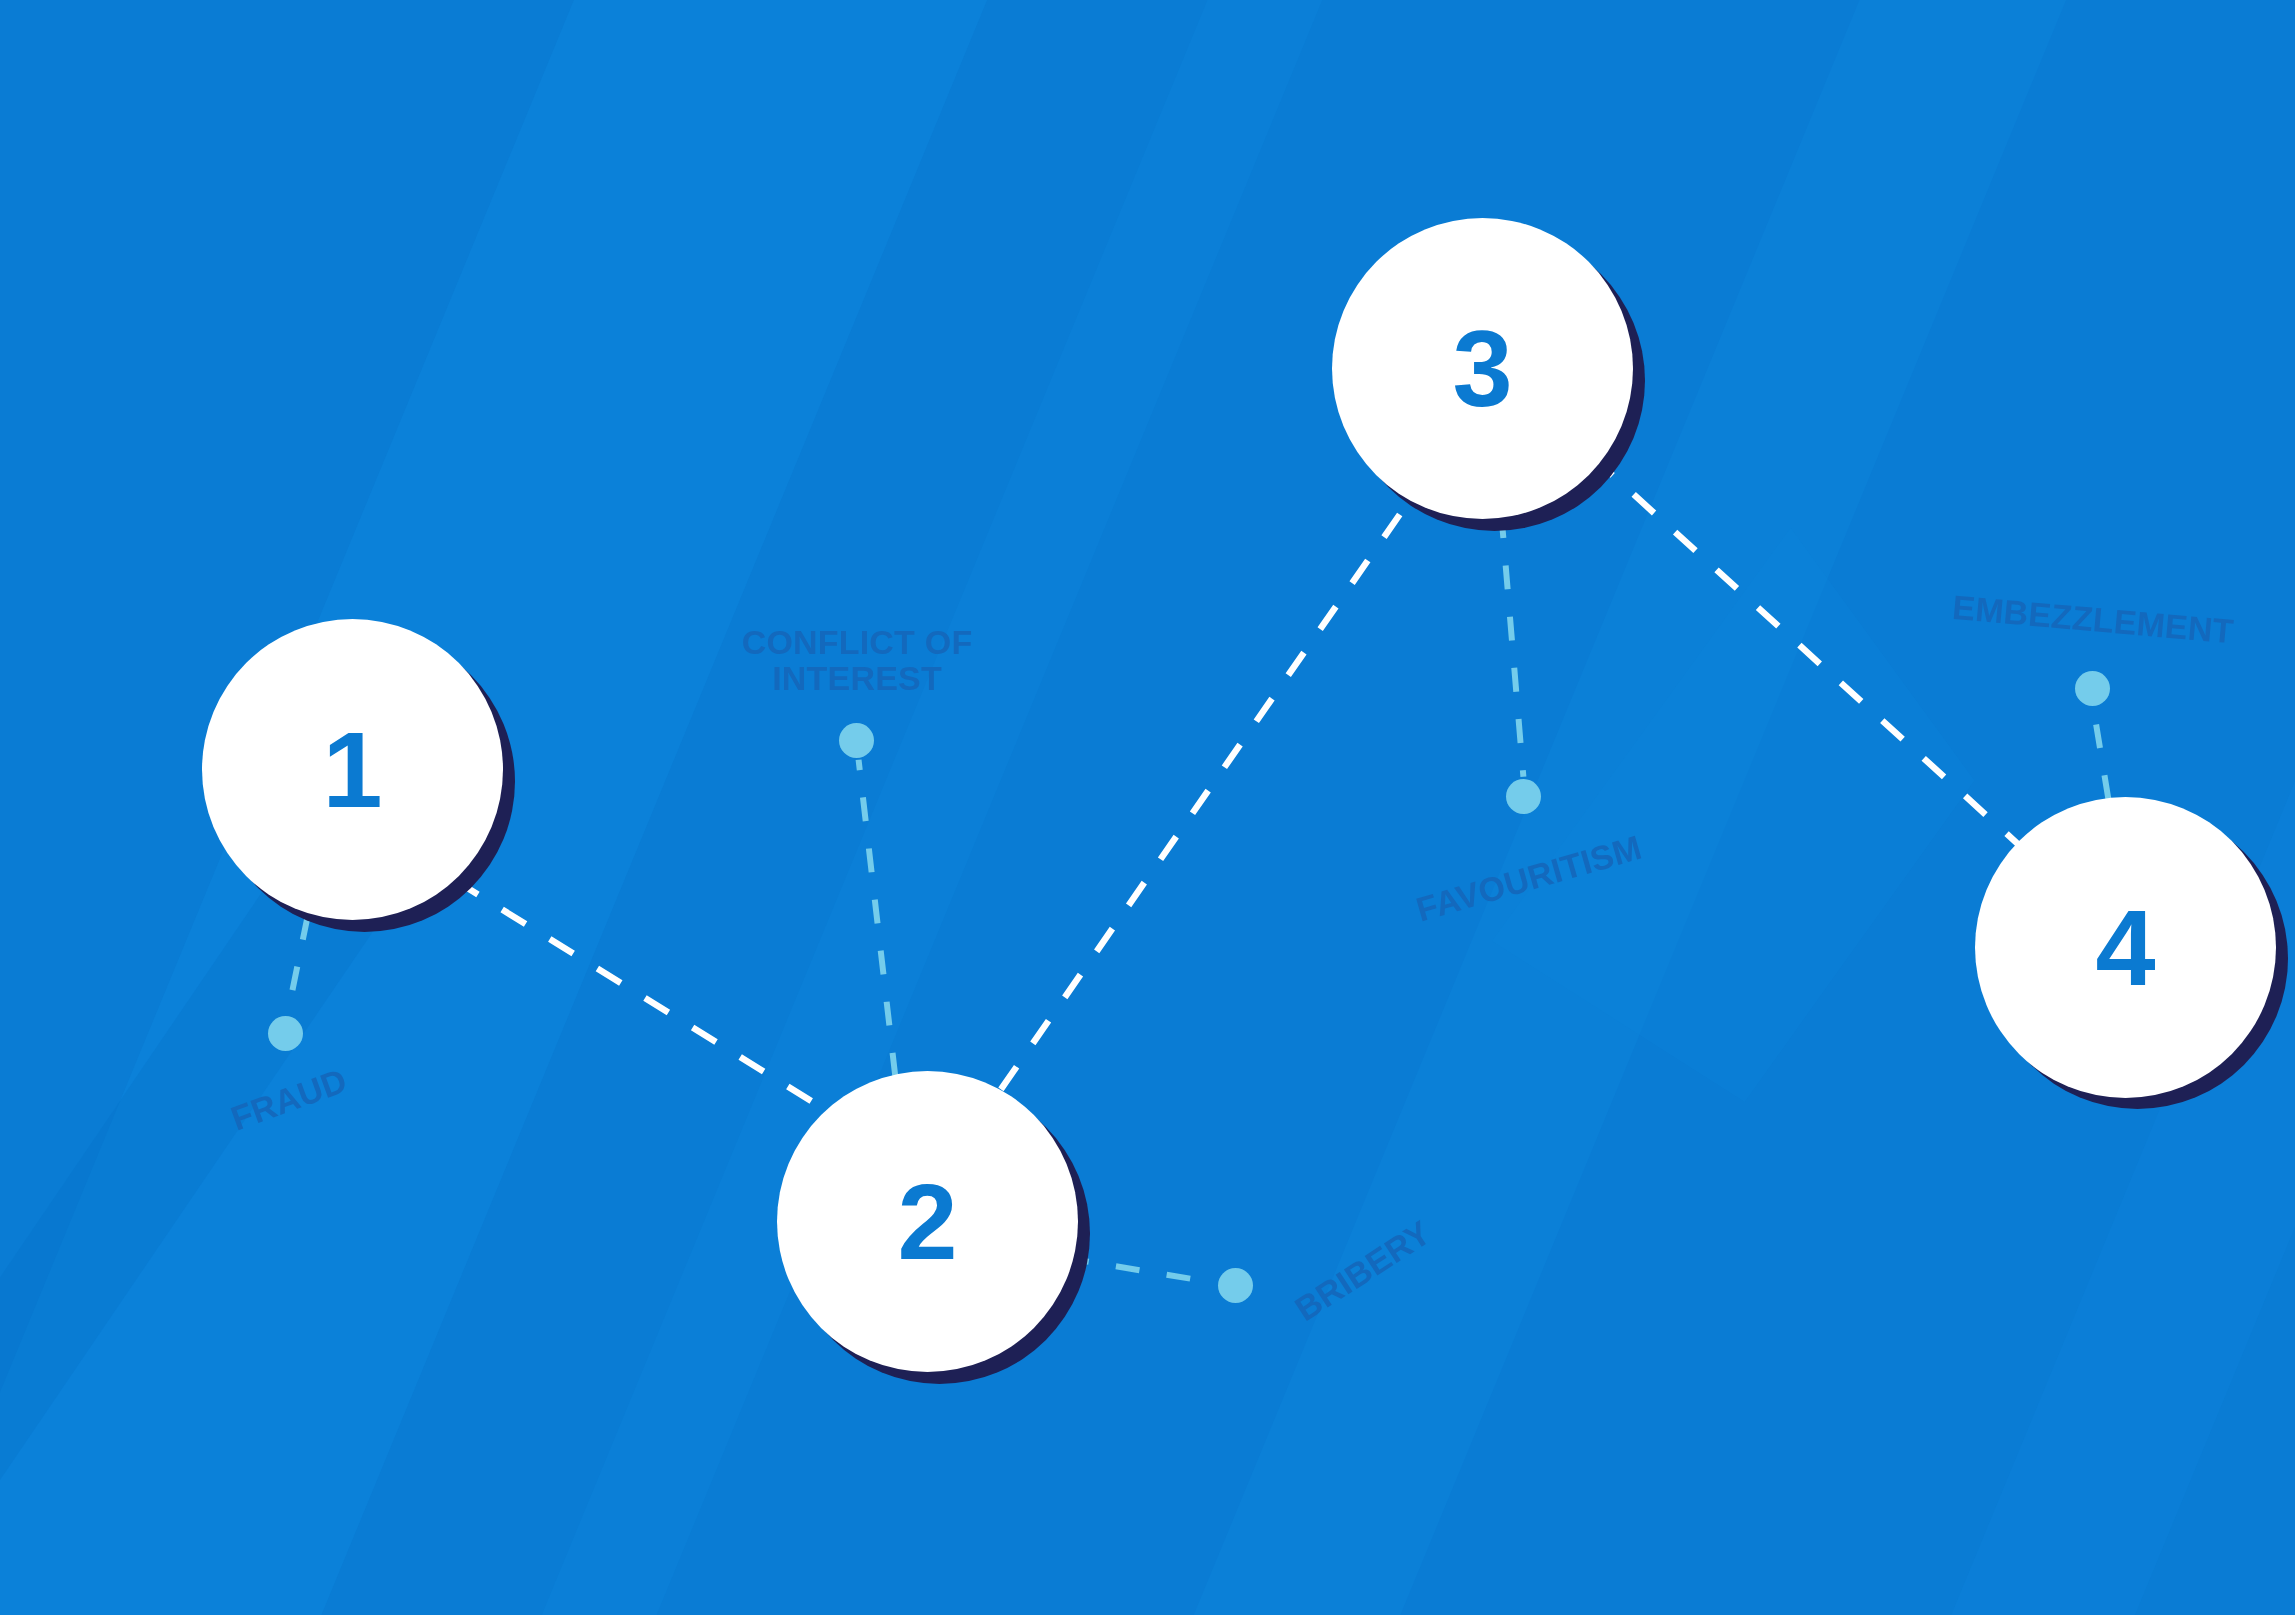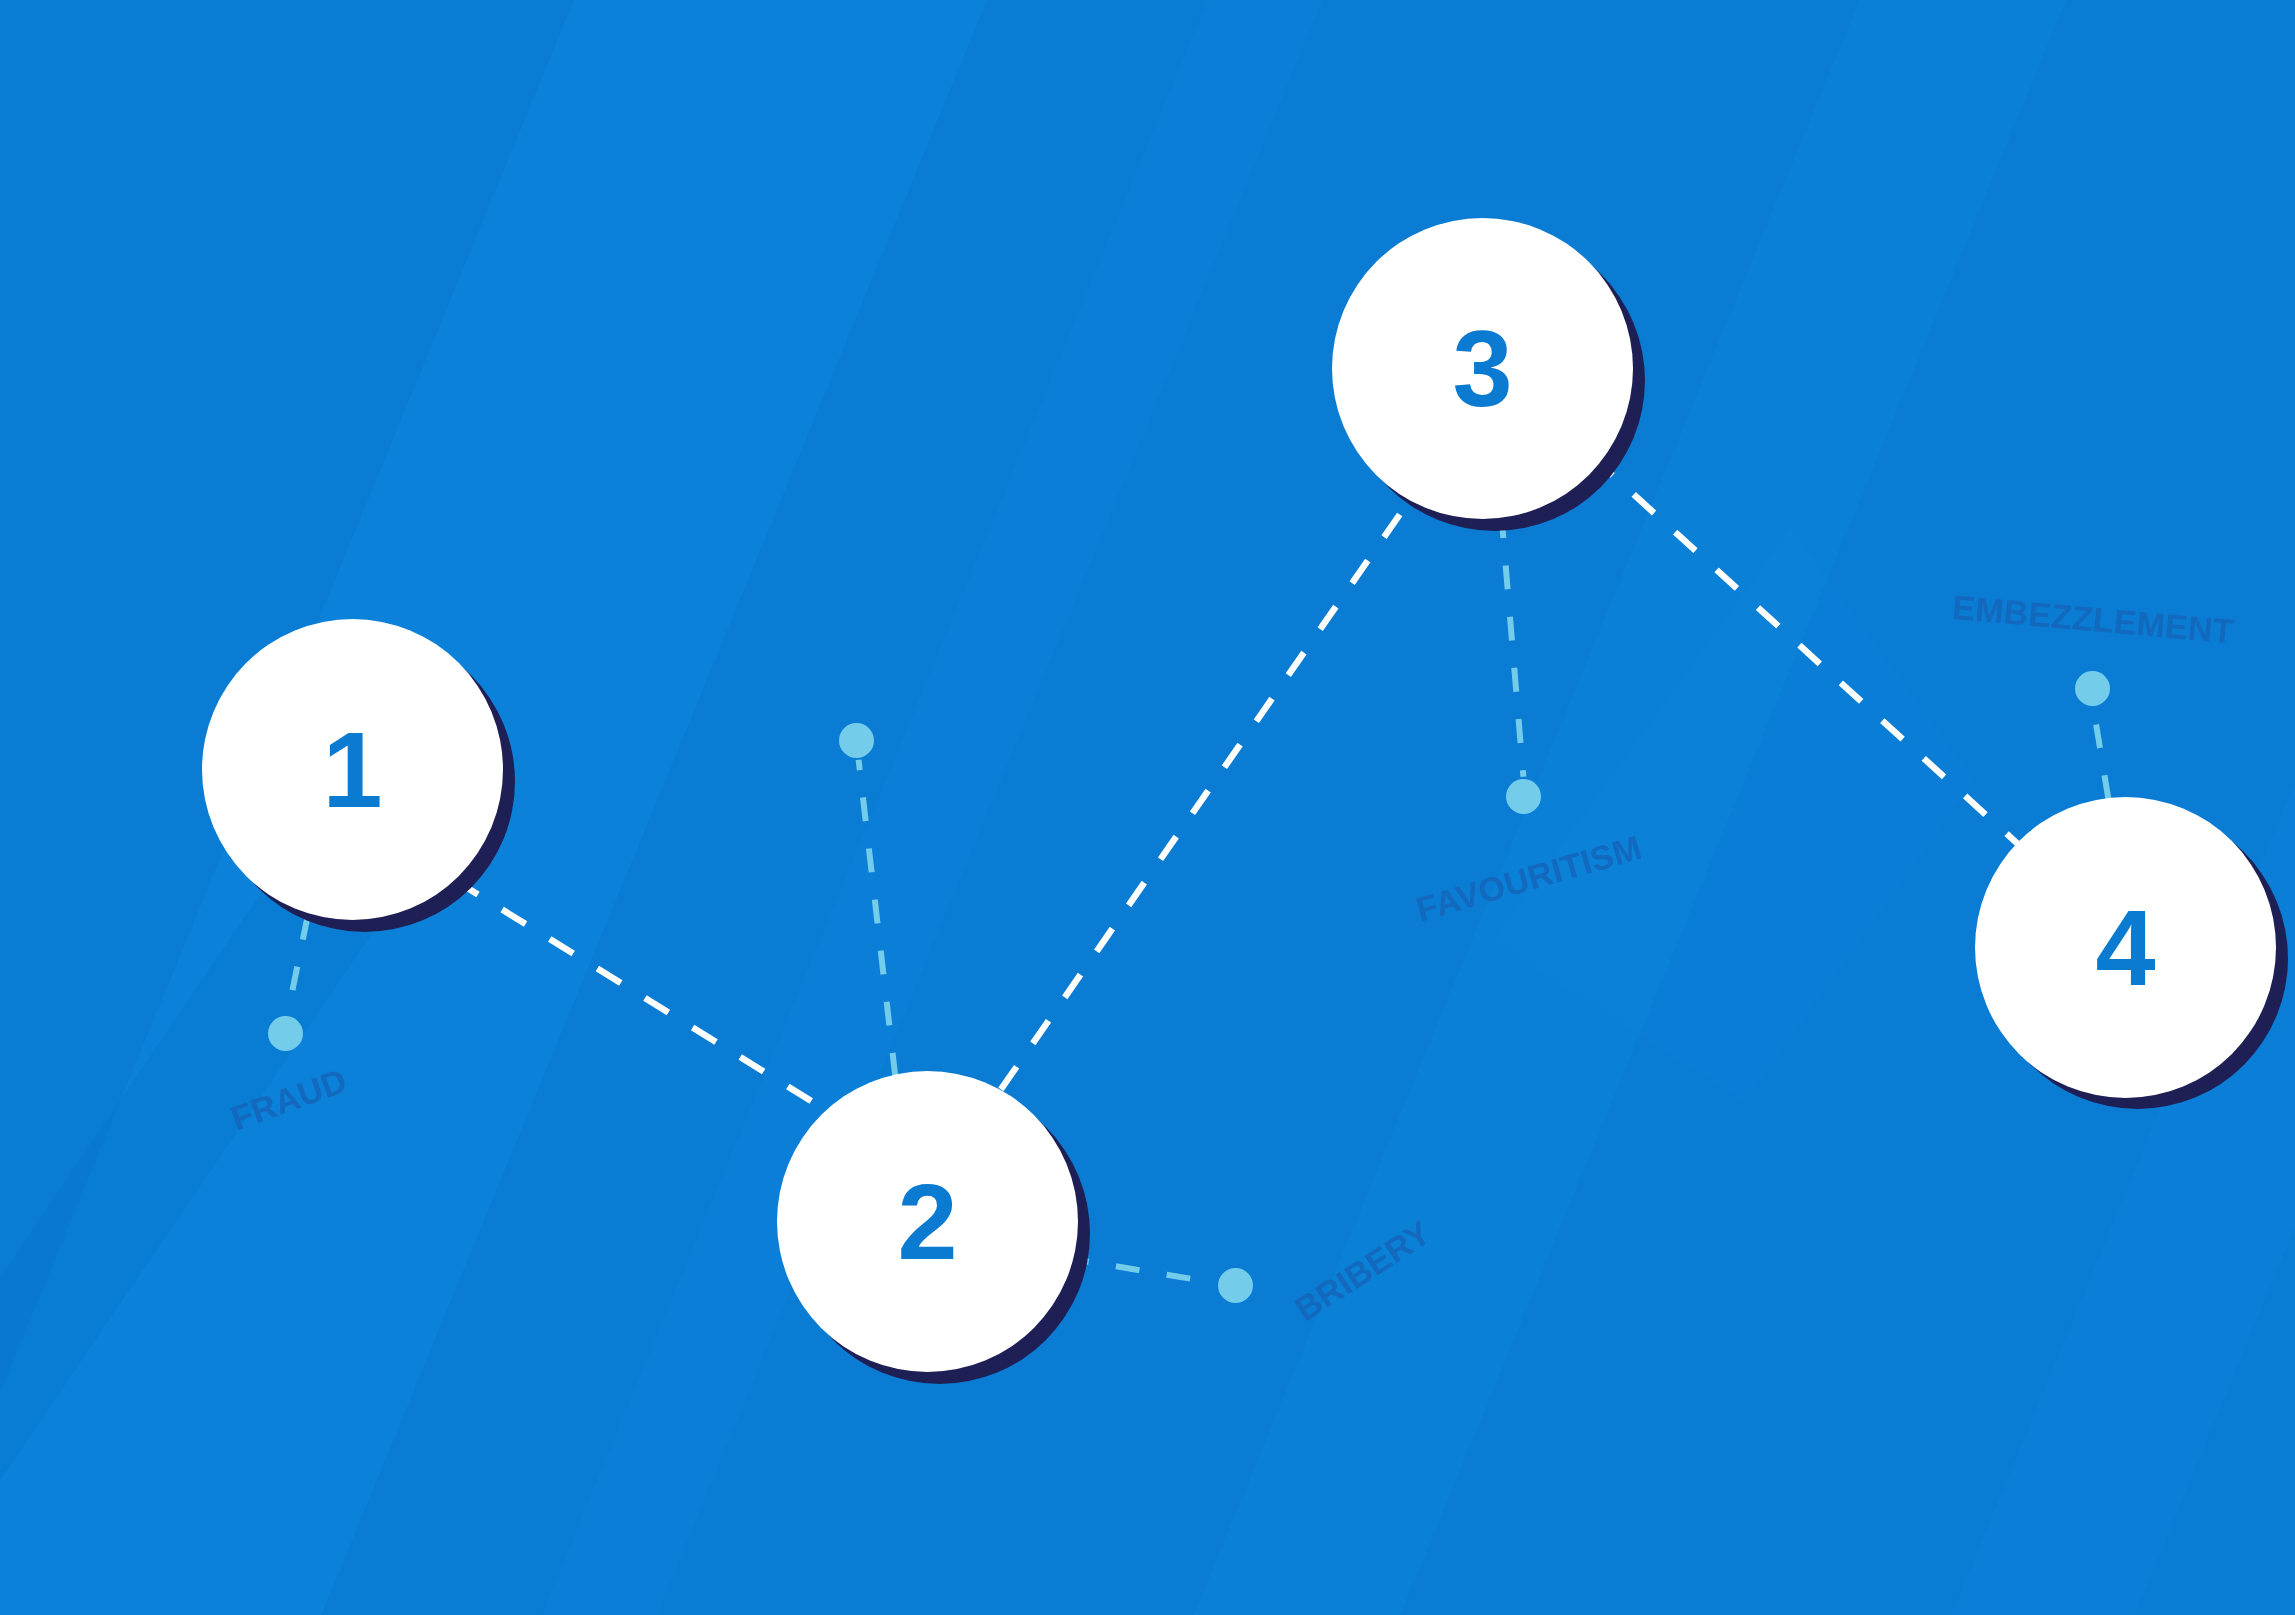--- a/index.html
+++ b/index.html
@@ -110,18 +110,20 @@
     <span>4</span>
   </div>
 
   <div class="dot" style="left: 268px; top: 1016px; width: 35px; height: 35px; background: rgb(116, 204, 235);"></div>
   <div class="dot" style="left: 839px; top: 723px; width: 35px; height: 35px; background: rgb(116, 204, 235);"></div>
   <div class="dot" style="left: 1218px; top: 1268px; width: 35px; height: 35px; background: rgb(116, 204, 235);"></div>
   <div class="dot" style="left: 1506px; top: 779px; width: 35px; height: 35px; background: rgb(116, 204, 235);"></div>
   <div class="dot" style="left: 2075px; top: 671px; width: 35px; height: 35px; background: rgb(116, 204, 235);"></div>
 
   <div class="label" style="font-size: 34px; color: rgb(19, 105, 189); text-align: center; left: 289px; top: 1100px; transform: translate(-50%, -50%) rotate(-20deg); transform-origin: center center;">FRAUD</div>
+  <div class="label" style="font-size: 34px; color: rgb(19, 105, 189); text-align: center; left: 857px; top: 661px; transform: translate(-50%, -50%) rotate(0deg); transform-origin: center center;">CONFLICT OF
+INTEREST</div>
   <div class="label" style="font-size: 34px; color: rgb(19, 105, 189); text-align: left; left: 1299px; top: 1313px; transform: translate(0px, -50%) rotate(-33deg); transform-origin: left center;">BRIBERY</div>
   <div class="label" style="font-size: 34px; color: rgb(19, 105, 189); text-align: center; left: 1529px; top: 879px; transform: translate(-50%, -50%) rotate(-16deg); transform-origin: center center;">FAVOURITISM</div>
   <div class="label" style="font-size: 34px; color: rgb(19, 105, 189); text-align: center; left: 2093px; top: 620px; transform: translate(-50%, -50%) rotate(5deg); transform-origin: center center;">EMBEZZLEMENT</div>
 
 </div>
 
 
 </body></html>

